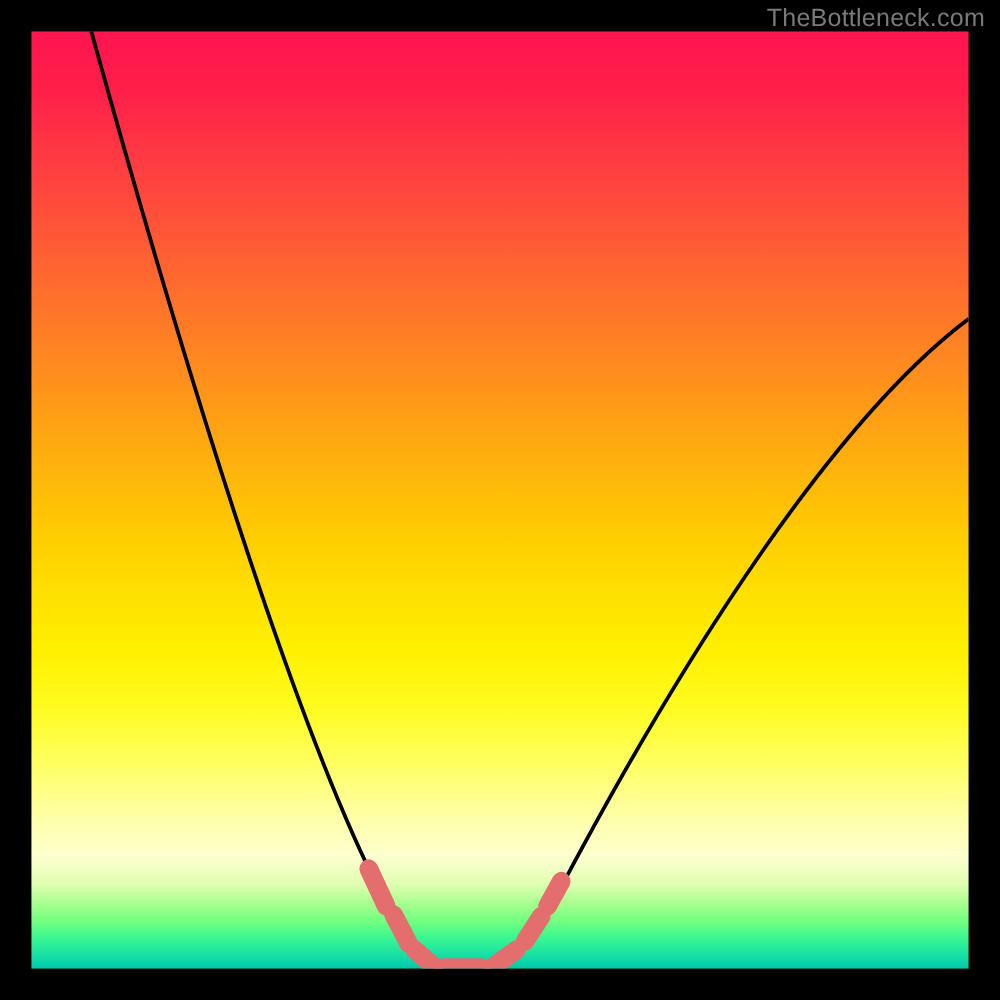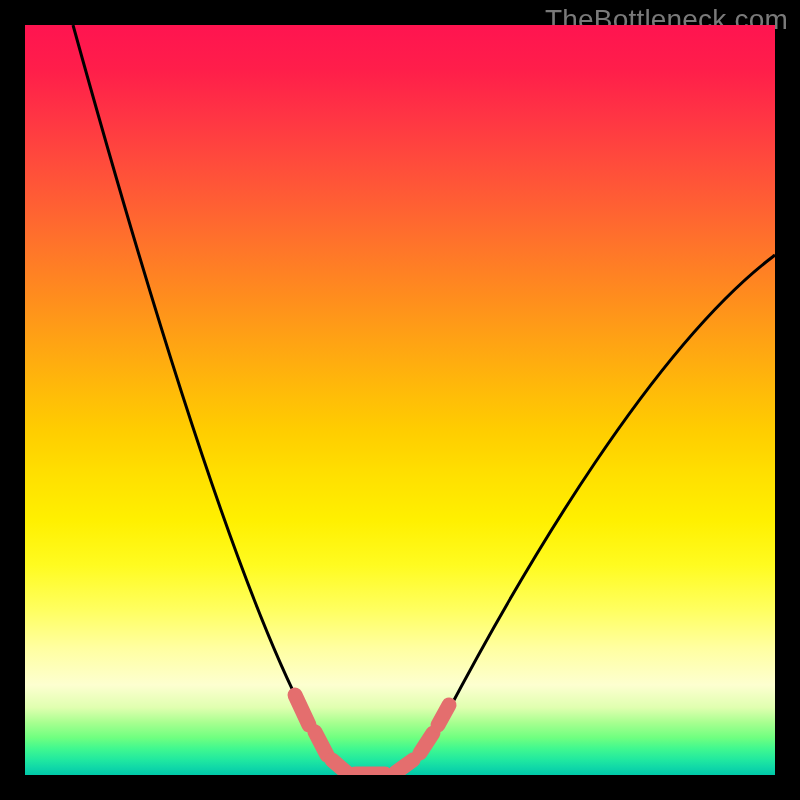--- a/index.html
+++ b/index.html
@@ -51,21 +51,21 @@
   }
   .curve {
     position: absolute;
     inset: 0;
   }
   .watermark {
     position: absolute;
     top: 4px;
     right: 12px;
     color: #7a7a7a;
-    font-size: 28px;
+    font-size: 20px;
     font-weight: 500;
     letter-spacing: 0.2px;
   }
 </style>
 </head>
 <body>
 
 <div class="watermark">TheBottleneck.com</div>
 
 <div class="frame">

